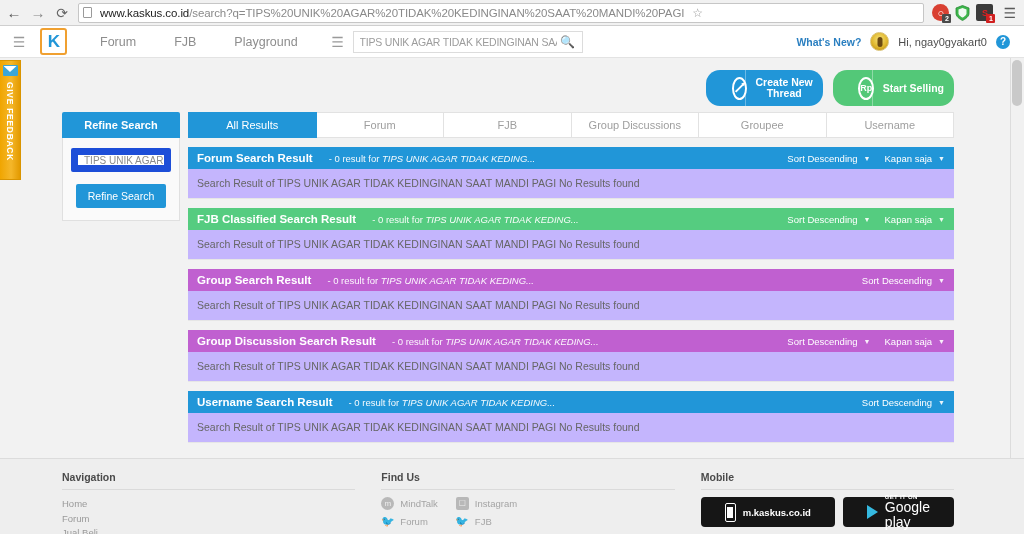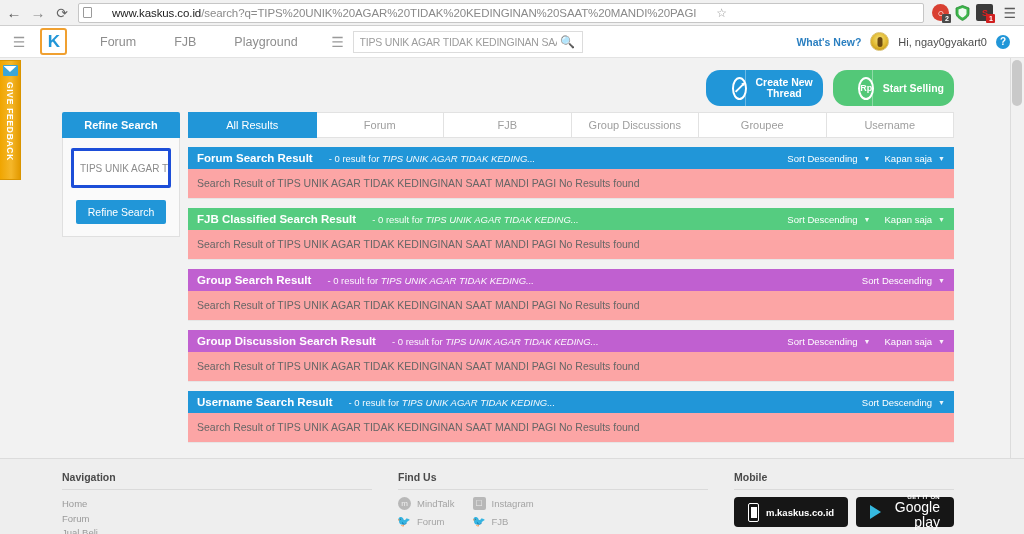--- a/index.html
+++ b/index.html
@@ -30,21 +30,21 @@
   .nav-btn.reload { font-size: 14px; color: #666; }
   .url-wrap {
     flex: 1 1 auto;
     height: 20px;
     background: #ffffff;
     border: 1px solid #c6c6c6;
     border-radius: 2px;
     display: flex;
     align-items: center;
     padding: 0 4px;
-    gap: 20px;
+    gap: 8px;
     min-width: 0;
   }
   .page-icon {
     width: 9px; height: 11px;
     border: 1px solid #9a9a9a;
     border-radius: 1px;
     background: #fff;
     flex: 0 0 auto;
   }
   .url-text {
@@ -267,22 +267,22 @@
     border-radius: 2px 2px 0 0;
   }
   .refine-body {
     background: #fafafa;
     border: 1px solid #e0e0e0;
     border-top: none;
     padding: 10px 8px 12px;
     text-align: center;
   }
   .refine-input {
-    width: 100%; height: 40px;
-    border: 3px solid #1d4ed8;
+    width: 100%; height: 24px;
+    border: 7px solid #1d4ed8;
     background: #fff;
     border-radius: 2px;
     display: flex; align-items: center;
     padding: 4px 6px;
     font-size: 10px; color: #8c8c8c;
     overflow: hidden; white-space: nowrap;
     margin-bottom: 12px;
   }
   .refine-btn {
     display: inline-block;
@@ -328,21 +328,21 @@
   }
   .sec-sub .q { font-style: italic; }
   .sec-tools { margin-left: auto; display: flex; align-items: center; gap: 14px; }
   .sort-ctl {
     font-size: 9.5px; color: #fff;
     display: flex; align-items: center; gap: 6px;
     white-space: nowrap;
   }
   .caret { font-size: 7px; opacity: 0.9; }
   .sec-body {
-    background: #fca5a5;
+    background: #c4b5fd;
     border-bottom: 1px solid #e6e6e6;
     font-size: 10.5px;
     color: #666;
     padding: 8px 9px 9px;
   }
   .hd-blue { background: #2196d8; }
   .hd-green { background: #55cc80; }
   .hd-magenta { background: #c060d0; }
 
   
@@ -379,21 +379,21 @@
   }
   .social-ic.boxed {
     background: #b8b8b8; border-radius: 2px; color:#eee; font-size:8px;
   }
   .social-ic.round { background: #b8b8b8; border-radius:50%; color:#eee; font-size:8px; }
   .social-name { font-size: 9.5px; color: #a4a4a4; }
   .store-row { display: flex; gap: 8px; }
   .store-btn {
     background: #161616; border-radius: 4px;
     height: 30px; display: flex; align-items: center;
-    padding: 0 14px; gap: 7px; text-align: right;
+    padding: 0 24px; gap: 7px;
   }
   .phone-shape {
     width: 11px; height: 19px;
     border: 1.5px solid #fff; border-radius: 2px;
     display: flex; align-items: center; justify-content: center;
   }
   .phone-shape::after {
     content: ""; width: 6px; height: 11px; background: #fff;
   }
   .store-txt { font-size: 9.5px; font-weight: bold; color: #fff; white-space: nowrap; }

